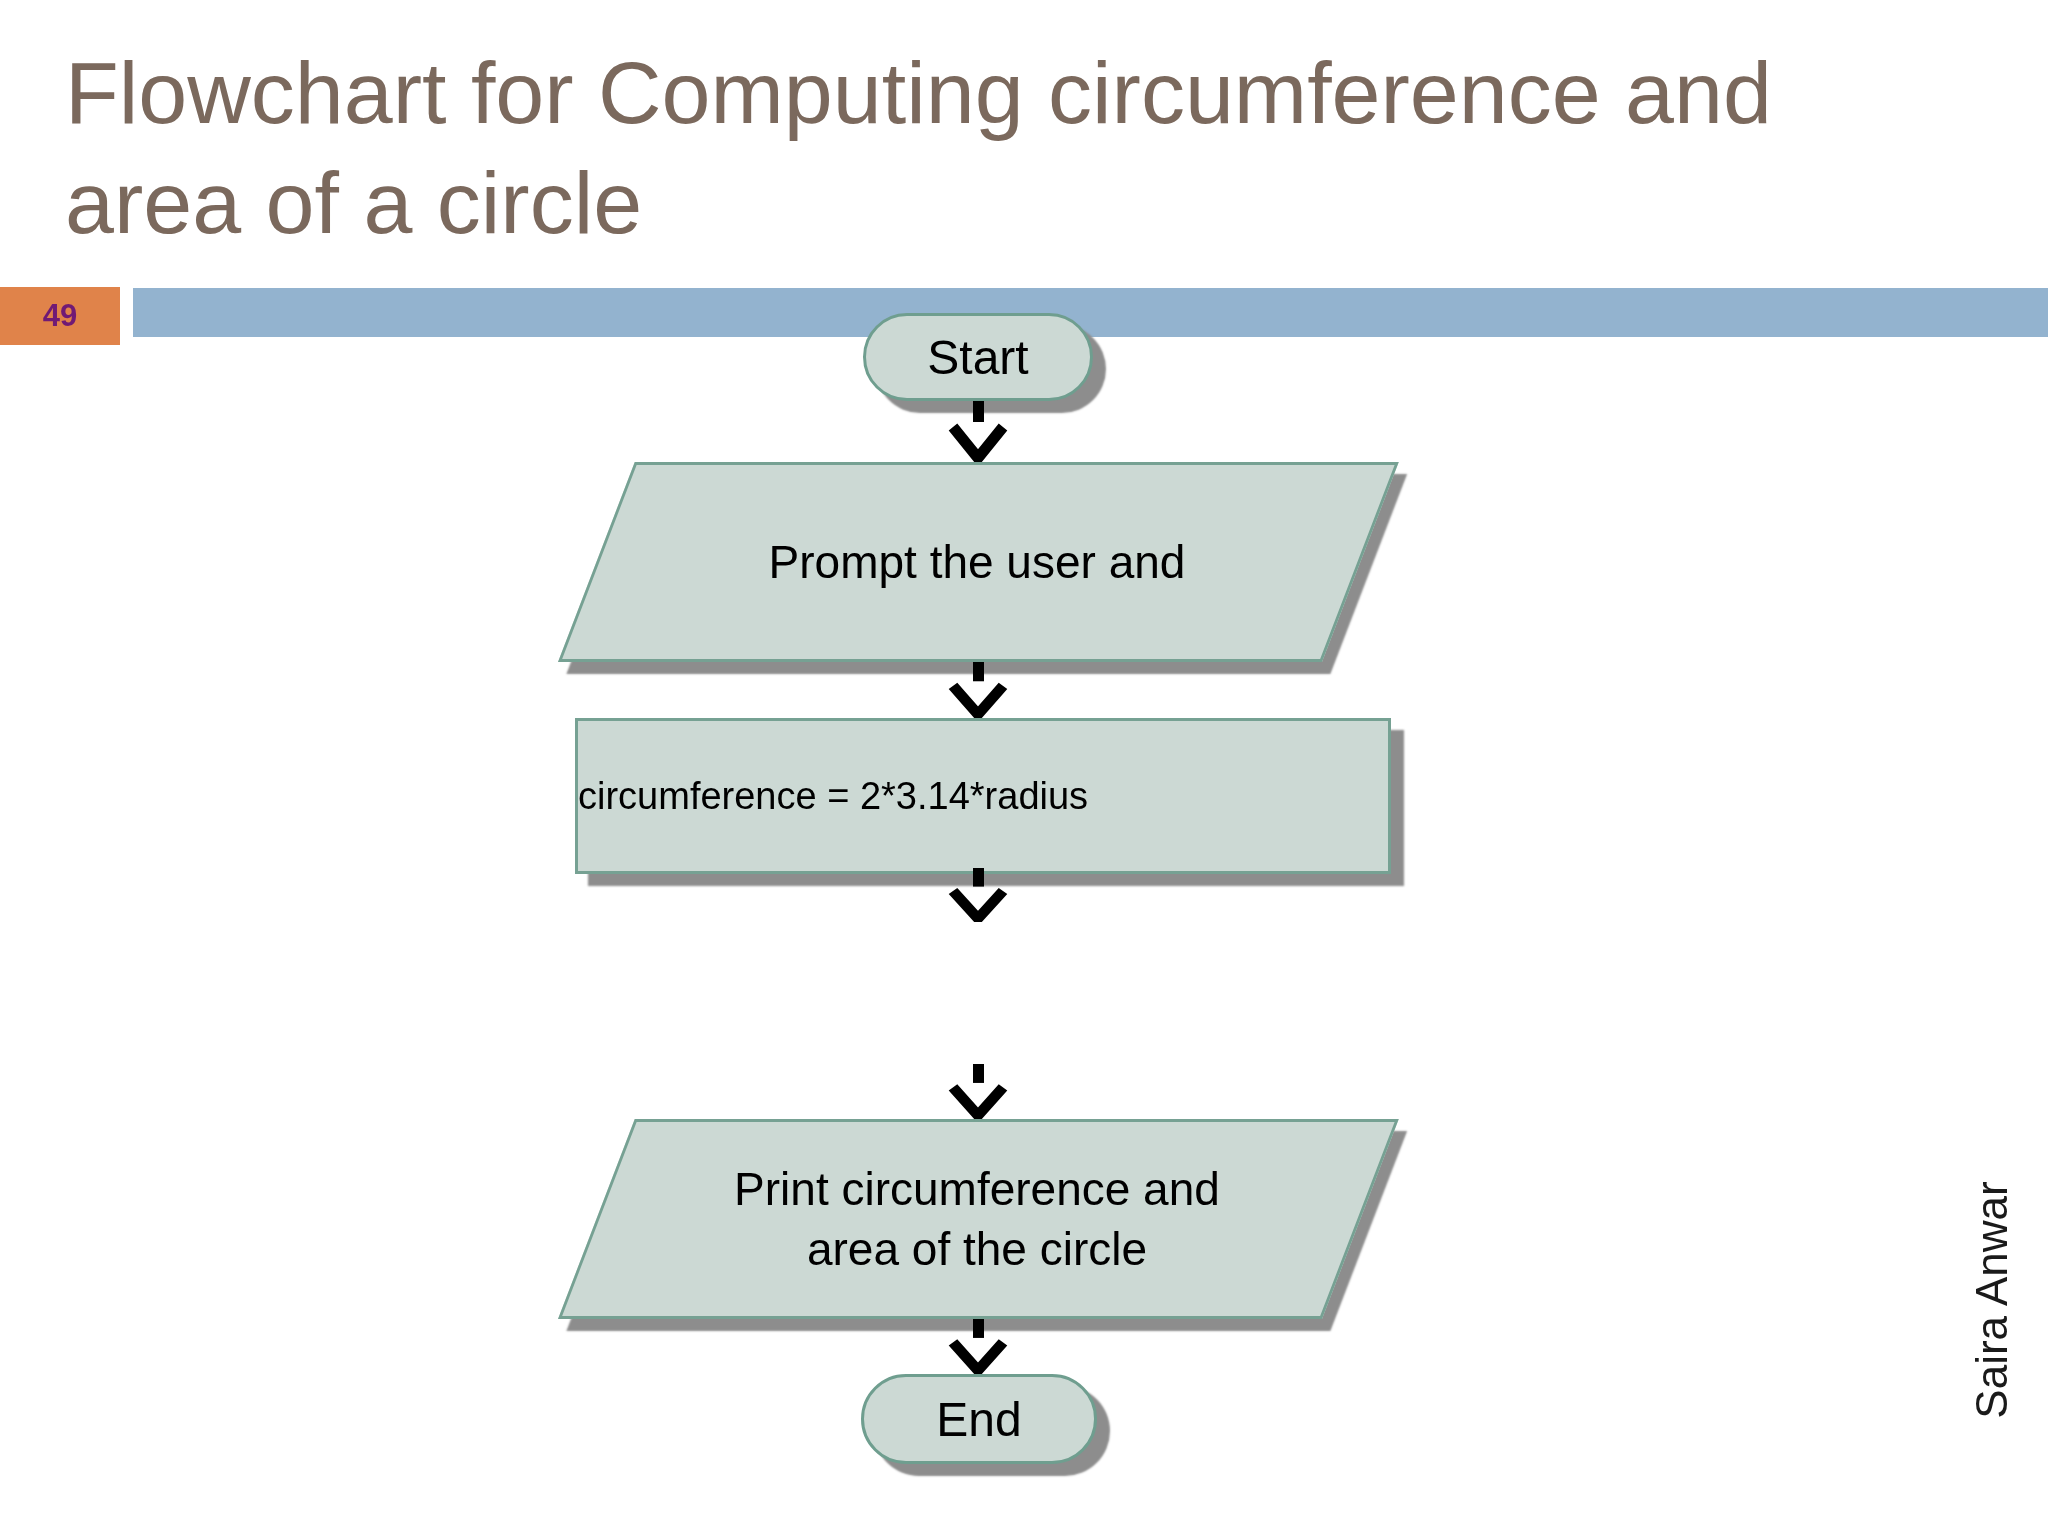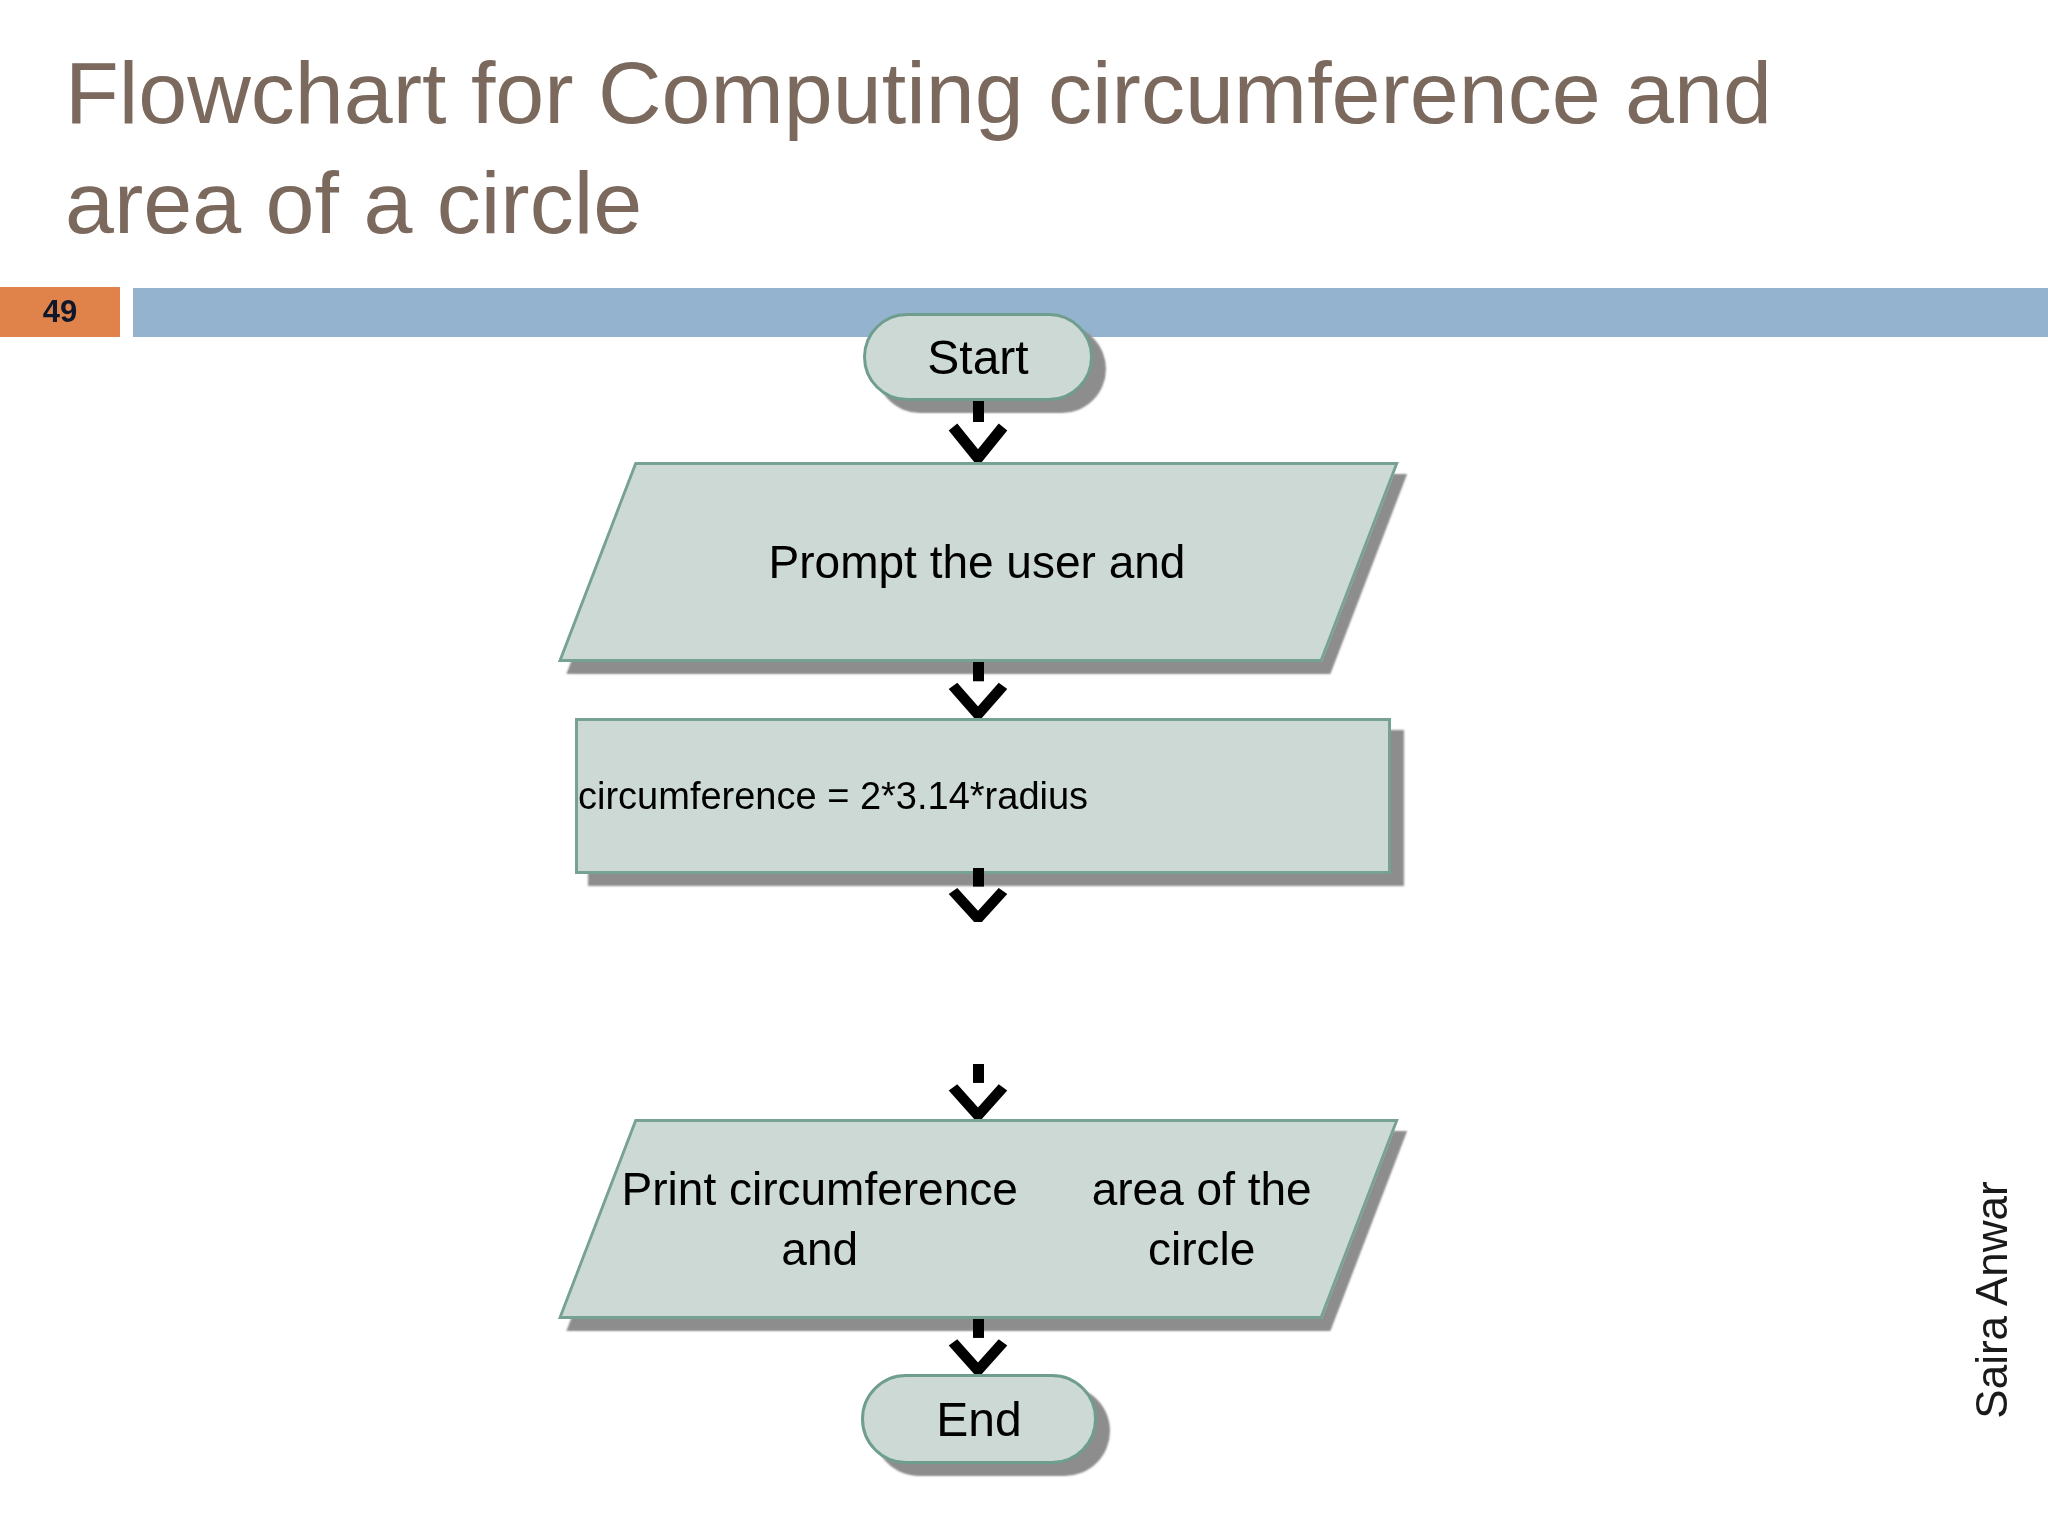--- a/index.html
+++ b/index.html
@@ -24,39 +24,39 @@
     font-size: 88px;
     line-height: 110px;
     color: #7b695d;
     letter-spacing: 0px;
   }
   .title .line { display: block; }
 
   .page-badge {
     position: absolute;
     left: 0; top: 287px;
-    width: 120px; height: 50px;
+    width: 120px; height: 58px;
     background: #e0834a;
-    color: #0f172a;
+    color: #701a75;
     font-size: 31px;
     font-weight: bold;
     display: flex; align-items: center; justify-content: center;
   }
   .accent-bar {
     position: absolute;
     left: 133px; top: 288px;
     width: 1915px; height: 49px;
     background: #93b3cf;
   }
 
   
   .node { position: absolute; }
   .node-label {
     position: absolute; inset: 0;
-    display: flex; flex-direction: row;
+    display: flex; flex-direction: column;
     align-items: center; justify-content: center;
     font-size: 46px; line-height: 60px;
     color: #000000;
     text-align: center;
     z-index: 2;
   }
 
   .terminator {
     background: #ccd9d4;
     border: 3px solid #6f9e8f;

